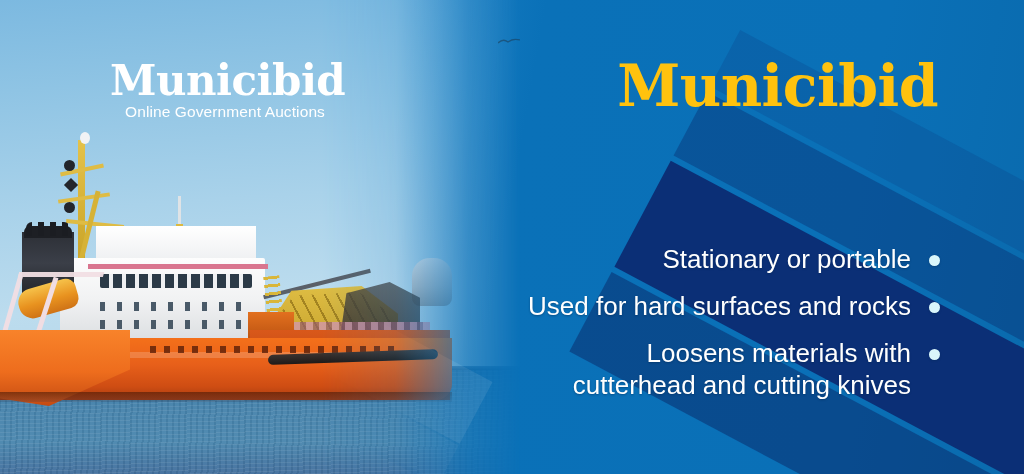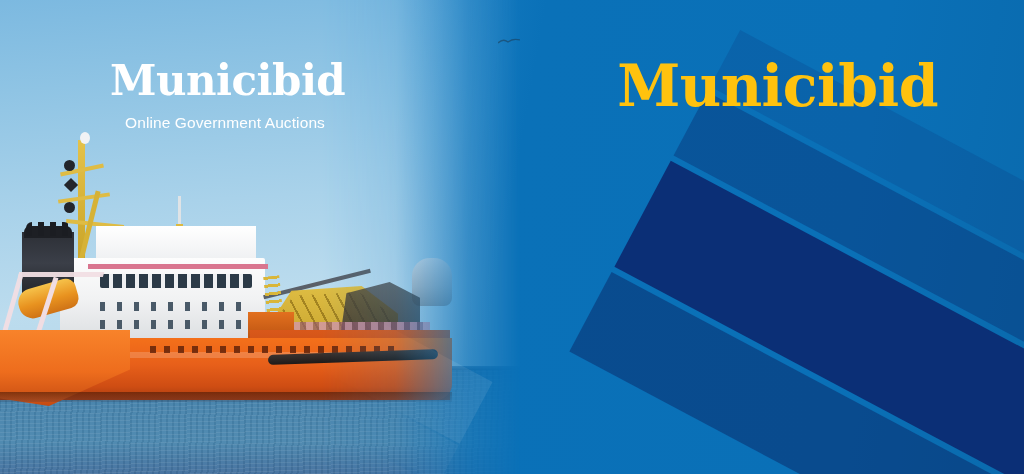--- a/index.html
+++ b/index.html
@@ -356,21 +356,21 @@
     line-height: 0.98;
     color: #ffffff;
     letter-spacing: -0.5px;
   }
   .logo-sub {
     font-family: "Liberation Sans", sans-serif;
     font-weight: 400;
     font-size: 15.5px;
     color: #ffffff;
     letter-spacing: 0.1px;
-    margin-top: 13px;
+    margin-top: 2px;
   }
 
   
   .headline {
     position: absolute;
     right: 86px;
     top: 54px;
     width: 600px;
     text-align: right;
     z-index: 6;
@@ -502,14 +502,28 @@
 
   <div class="logo">
     <div class="logo-main">Municibid</div>
     <div class="logo-sub">Online Government Auctions</div>
   </div>
 
   <div class="headline">
     <div class="line">Municibid</div>
   </div>
 
+  <div class="bullets">
+    <div class="bullet-row">
+      <div class="bullet-text">Stationary or portable</div>
+      <div class="bullet-dot"></div>
+    </div>
+    <div class="bullet-row">
+      <div class="bullet-text">Used for hard surfaces and rocks</div>
+      <div class="bullet-dot"></div>
+    </div>
+    <div class="bullet-row">
+      <div class="bullet-text">Loosens materials with<br>cutterhead and cutting knives</div>
+      <div class="bullet-dot"></div>
+    </div>
+  </div>
 
 </div>
 
 </body></html>

